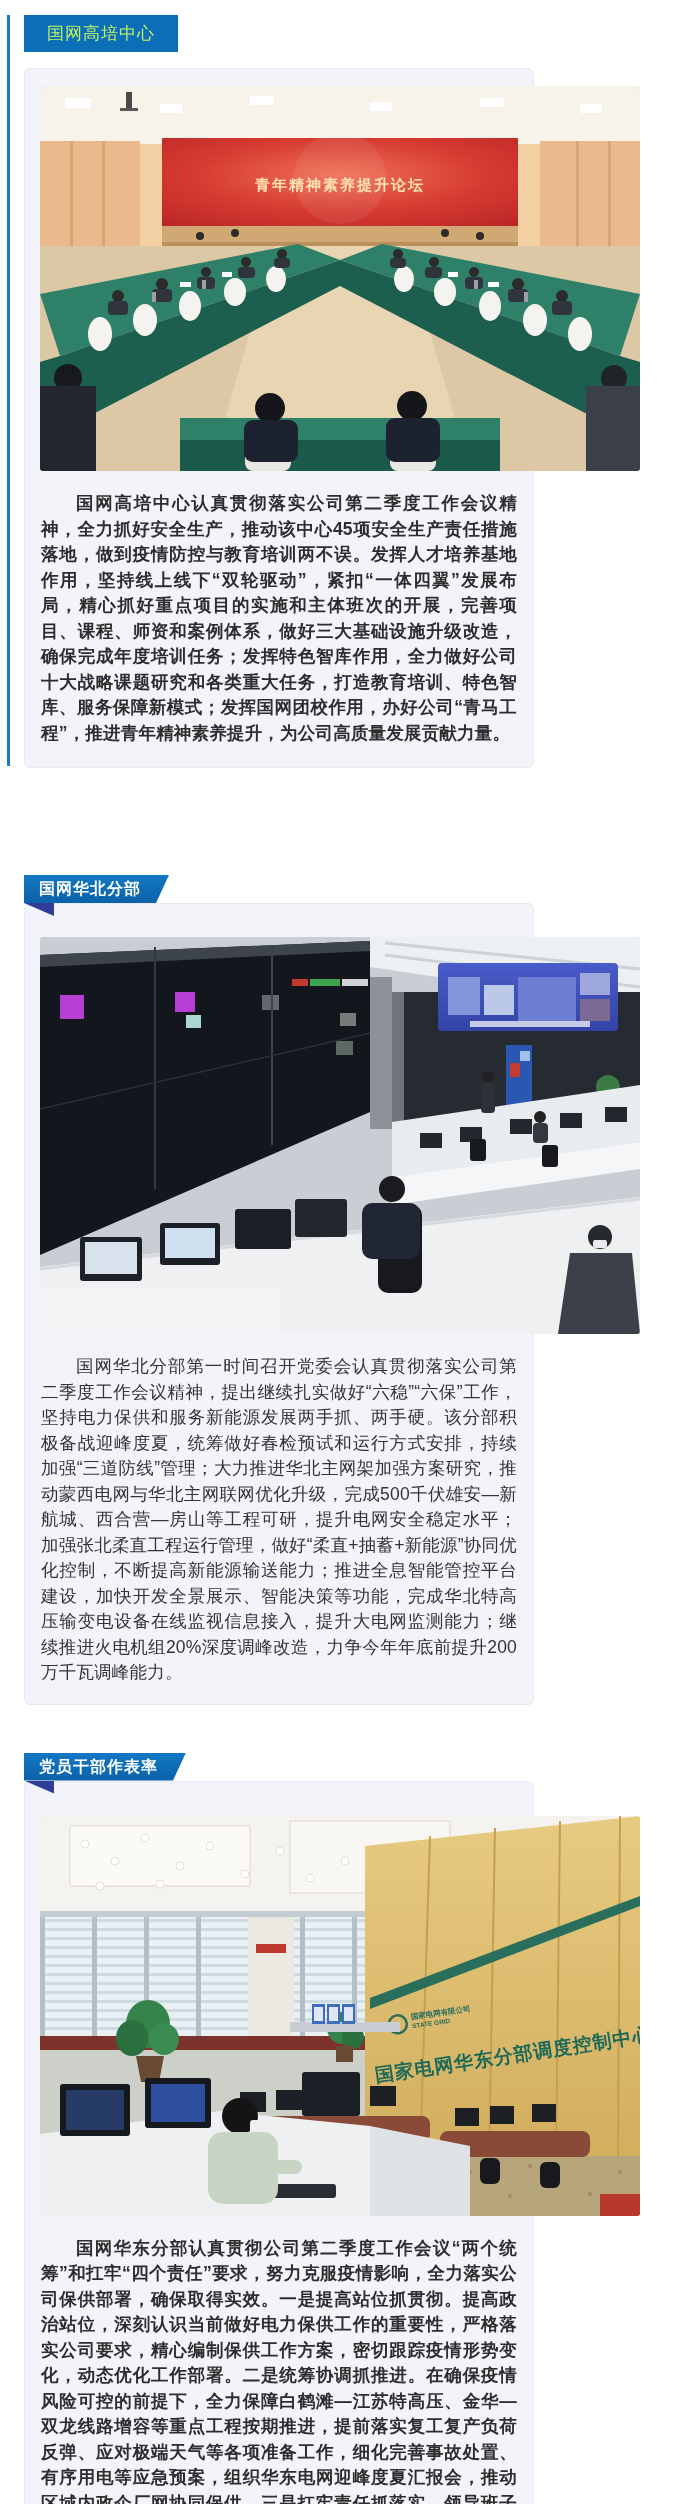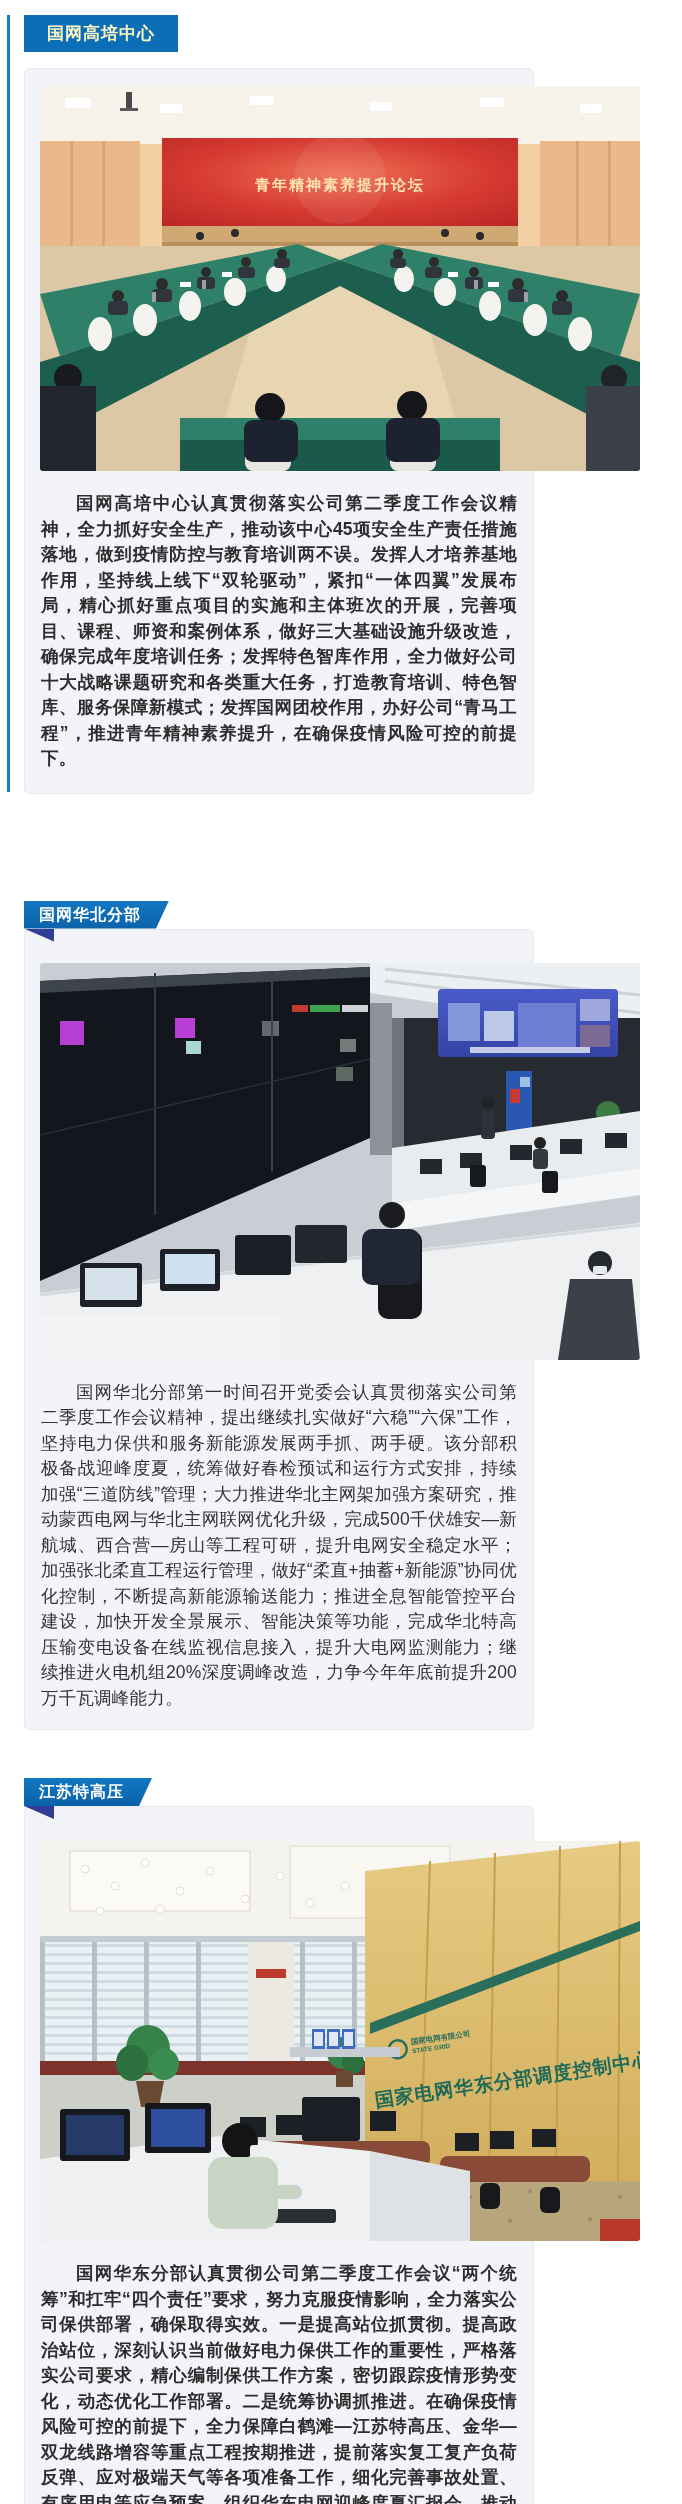--- a/index.html
+++ b/index.html
@@ -4,22 +4,22 @@
 <style>
   html,body{margin:0;padding:0;background:#ffffff;}
   .page{position:relative;width:682px;height:2504px;overflow:hidden;background:#fff;
         font-family:"Liberation Sans","DejaVu Sans",sans-serif;}
   
   .sec{position:relative;}
   .sec1{margin-top:15px;}
   .sec2{margin-top:107px;}
   .sec3{margin-top:48px;}
   .accent-line{position:absolute;left:7px;top:0;bottom:2px;width:3px;background:#1a79cf;}
-  .badge1{margin-left:24px;display:inline-block;background:#0d6eb8;color:#fef9c3;
-          font-weight:bold;font-size:17px;height:37px;line-height:37px;padding:0 23px;
+  .badge1{margin-left:24px;display:inline-block;background:#0d6eb8;color:#bef264;
+          font-weight:normal;font-size:17px;height:37px;line-height:37px;padding:0 23px;
           letter-spacing:1px;}
   .badge-ribbon{margin-left:24px;display:inline-block;vertical-align:bottom;
           background:linear-gradient(180deg,#1277c3,#0b62a9);color:#fff;font-weight:bold;
           font-size:16px;height:28px;line-height:28px;padding:0 28px 0 15px;letter-spacing:1px;
           clip-path:polygon(0 0,100% 0,calc(100% - 13px) 100%,0 100%);}
   .ribbon-fold{position:absolute;left:24px;top:28px;width:30px;height:13px;background:#2f3d96;
           clip-path:polygon(0 0,100% 0,100% 100%);z-index:2;}
   .card{margin-left:24px;width:510px;box-sizing:border-box;background:#f3f4fa;
         border:1px solid #e8eaf3;border-radius:6px;}
   .card1{margin-top:16px;padding:17px 15px 21px;}
@@ -163,21 +163,21 @@
               <rect x="204" y="334" width="54" height="42" rx="9" fill="#1d2230"></rect>
             <circle cx="372" cy="320" r="15" fill="#14161a"></circle>
               <rect x="346" y="332" width="54" height="44" rx="9" fill="#1d2230"></rect>
             <circle cx="28" cy="292" r="14" fill="#17191d"></circle>
               <rect x="0" y="300" width="56" height="85" fill="#23262e"></rect>
             <circle cx="574" cy="292" r="13" fill="#202328"></circle>
               <rect x="546" y="300" width="54" height="85" fill="#3a3f49"></rect>
           </g>
         </svg>
       </div>
-      <p class="para bold">国网高培中心认真贯彻落实公司第二季度工作会议精神，全力抓好安全生产，推动该中心45项安全生产责任措施落地，做到疫情防控与教育培训两不误。发挥人才培养基地作用，坚持线上线下“双轮驱动”，紧扣“一体四翼”发展布局，精心抓好重点项目的实施和主体班次的开展，完善项目、课程、师资和案例体系，做好三大基础设施升级改造，确保完成年度培训任务；发挥特色智库作用，全力做好公司十大战略课题研究和各类重大任务，打造教育培训、特色智库、服务保障新模式；发挥国网团校作用，办好公司“青马工程”，推进青年精神素养提升，在确保疫情风险可控的前提下。</p>
+      <p class="para bold">国网高培中心认真贯彻落实公司第二季度工作会议精神，全力抓好安全生产，推动该中心45项安全生产责任措施落地，做到疫情防控与教育培训两不误。发挥人才培养基地作用，坚持线上线下“双轮驱动”，紧扣“一体四翼”发展布局，精心抓好重点项目的实施和主体班次的开展，完善项目、课程、师资和案例体系，做好三大基础设施升级改造，确保完成年度培训任务；发挥特色智库作用，全力做好公司十大战略课题研究和各类重大任务，打造教育培训、特色智库、服务保障新模式；发挥国网团校作用，办好公司“青马工程”，推进青年精神素养提升，为公司高质量发展贡献力量。</p>
     </div>
   </section>
 
 
   <section class="sec sec2">
     <div class="badge-ribbon"><span>国网华北分部</span></div>
     <div class="ribbon-fold"></div>
     <div class="card card2">
       <div class="photo" style="height:397px">
         <svg width="600" height="397" viewBox="0 0 600 397">
@@ -262,21 +262,21 @@
             <rect x="553" y="303" width="14" height="8" rx="2" fill="#e8eaec"></rect>
             <polygon points="530,316 592,316 600,397 518,397" fill="#3c4149"></polygon>
           </g>
         </svg>
       </div>
       <p class="para">国网华北分部第一时间召开党委会认真贯彻落实公司第二季度工作会议精神，提出继续扎实做好“六稳”“六保”工作，坚持电力保供和服务新能源发展两手抓、两手硬。该分部积极备战迎峰度夏，统筹做好春检预试和运行方式安排，持续加强“三道防线”管理；大力推进华北主网架加强方案研究，推动蒙西电网与华北主网联网优化升级，完成500千伏雄安—新航城、西合营—房山等工程可研，提升电网安全稳定水平；加强张北柔直工程运行管理，做好“柔直+抽蓄+新能源”协同优化控制，不断提高新能源输送能力；推进全息智能管控平台建设，加快开发全景展示、智能决策等功能，完成华北特高压输变电设备在线监视信息接入，提升大电网监测能力；继续推进火电机组20%深度调峰改造，力争今年年底前提升200万千瓦调峰能力。</p>
     </div>
   </section>
 
   <section class="sec sec3">
-    <div class="badge-ribbon"><span>江苏特高压</span></div>
+    <div class="badge-ribbon"><span>党员干部作表率</span></div>
     <div class="ribbon-fold"></div>
     <div class="card card3">
       <div class="photo" style="height:400px">
         <svg width="600" height="400" viewBox="0 0 600 400">
           <defs>
             <linearGradient id="tang" x1="0" y1="0" x2="0" y2="1">
               <stop offset="0%" stop-color="#e7cb82"></stop>
                 <stop offset="100%" stop-color="#d2ae5d"></stop>
             </linearGradient>
           </defs>

